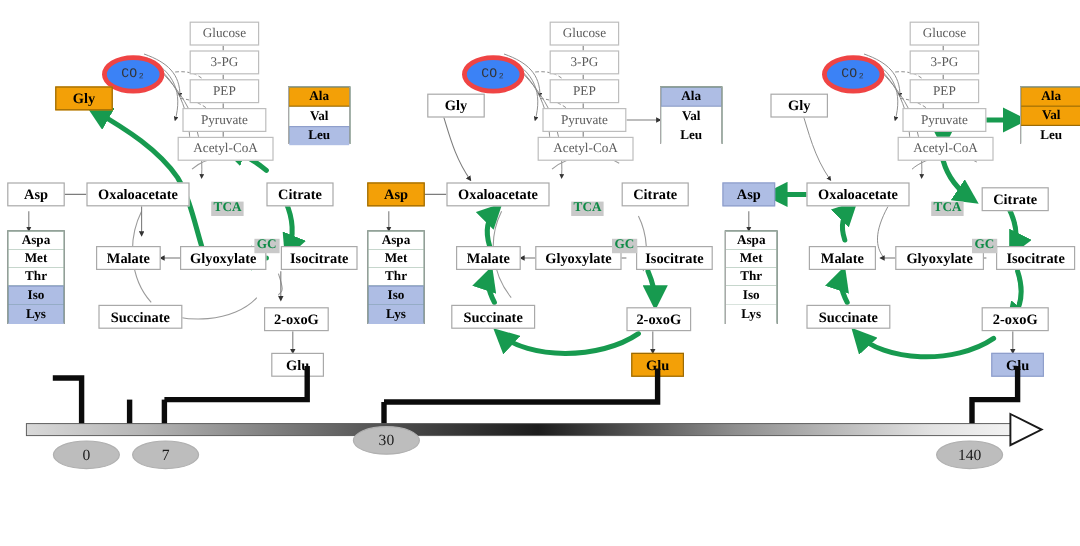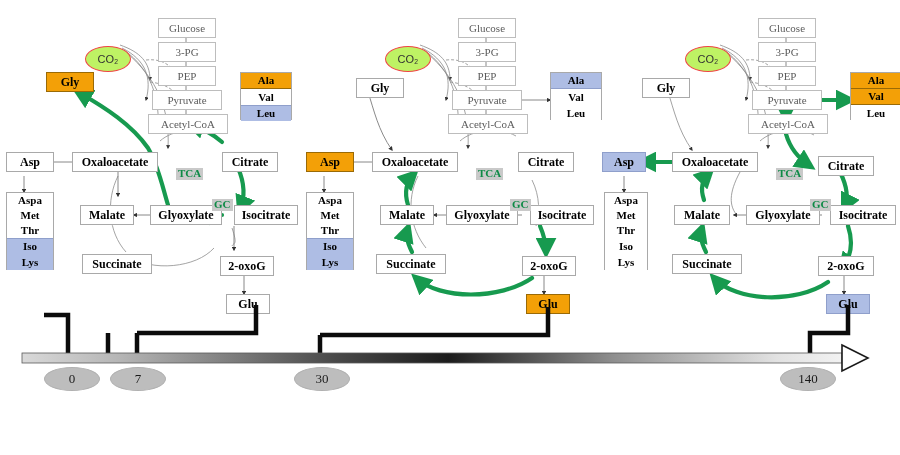--- a/index.html
+++ b/index.html
@@ -35,23 +35,23 @@
   .aa-stack{position:absolute;box-sizing:border-box;border:1px solid #a9a9a9;background:#14532d;}
   .aa-stack .row{
     box-sizing:border-box;text-align:center;font-weight:bold;
     color:#000;line-height:1;display:flex;align-items:center;justify-content:center;
   }
   .aa-stack .row.orange{background:#F3A007;border:none;border-bottom:1px solid #9a6a06;}
   .aa-stack .row.blue{background:#AEBDE4;border:none;border-top:1px solid #8f9fcb;}
   .aa-stack .row.white{background:#ffffff;border:none;}
 
   .ellipse{
-    position:absolute;border:1px solid #ef4444;border-radius:50%;
-    background:#bef264;display:flex;align-items:center;justify-content:center;
-    font-family:Liberation Sans, sans-serif;color:#333;
+    position:absolute;border:4px solid #ef4444;border-radius:50%;
+    background:#3b82f6;display:flex;align-items:center;justify-content:center;
+    font-family:Liberation Mono, monospace;color:#333;
   }
 
   .tag{
     position:absolute;background:#c9c9c9;color:#0E8A46;font-weight:bold;
     font-family:"Liberation Serif", serif;padding:0 2px;line-height:1.05;
   }
 
   svg.ov{position:absolute;left:0;top:0;width:900px;height:455px;overflow:visible;}
   svg.pv{position:absolute;left:0;top:0;width:300px;height:320px;overflow:visible;}
 
@@ -348,18 +348,18 @@
         <path d="M810,62 L810,38 L848,38 L848,10"></path>
       </g>
 
       <rect x="22" y="58" width="820" height="10" fill="url(#barGrad)" stroke="#5a5a5a" stroke-width="0.8"></rect>
       <path d="M842,50 L868,63 L842,76 L842,69 L842,57 Z" fill="#ffffff" stroke="#1a1a1a" stroke-width="1.6" stroke-linejoin="miter"></path>
       <path d="M838,58 L858,63 L838,68 Z" fill="none"></path>
     </svg>
 
     <div class="tl-ell" style="left:44px;top:72px;width:54px;height:22px;">0</div>
     <div class="tl-ell" style="left:110px;top:72px;width:54px;height:22px;">7</div>
-    <div class="tl-ell" style="left:294px;top:72px;width:54px;height:22px;">30</div>
+    <div class="tl-ell" style="left:294px;top:60px;width:54px;height:22px;">30</div>
     <div class="tl-ell" style="left:780px;top:72px;width:54px;height:22px;">140</div>
   </div>
 
 
 </div>
 
 </body></html>

